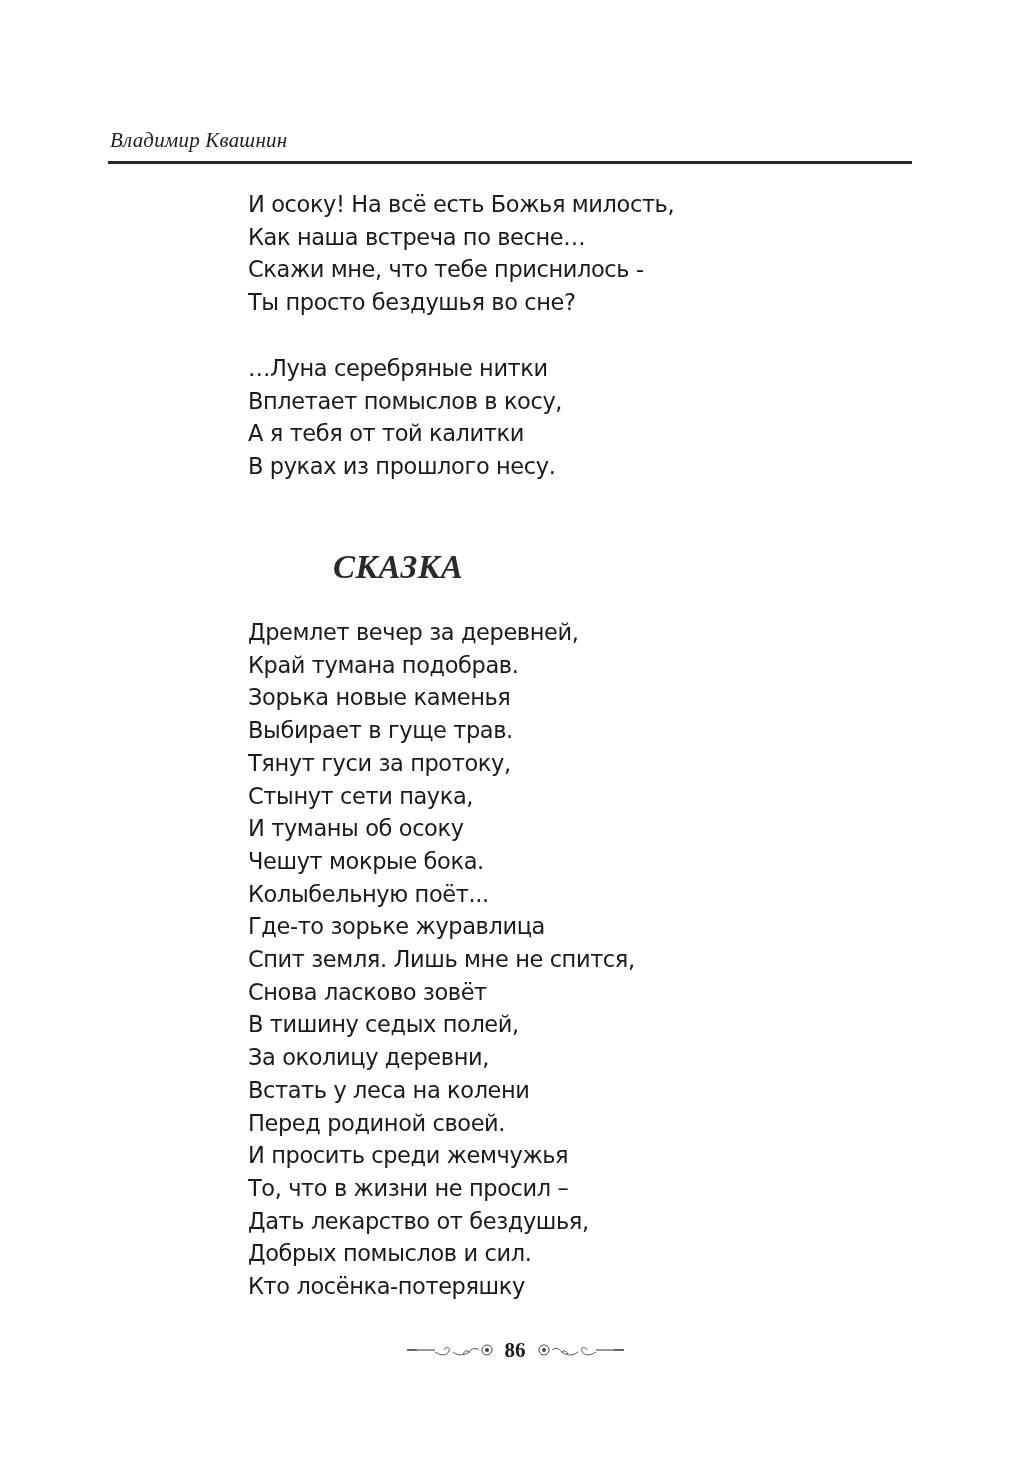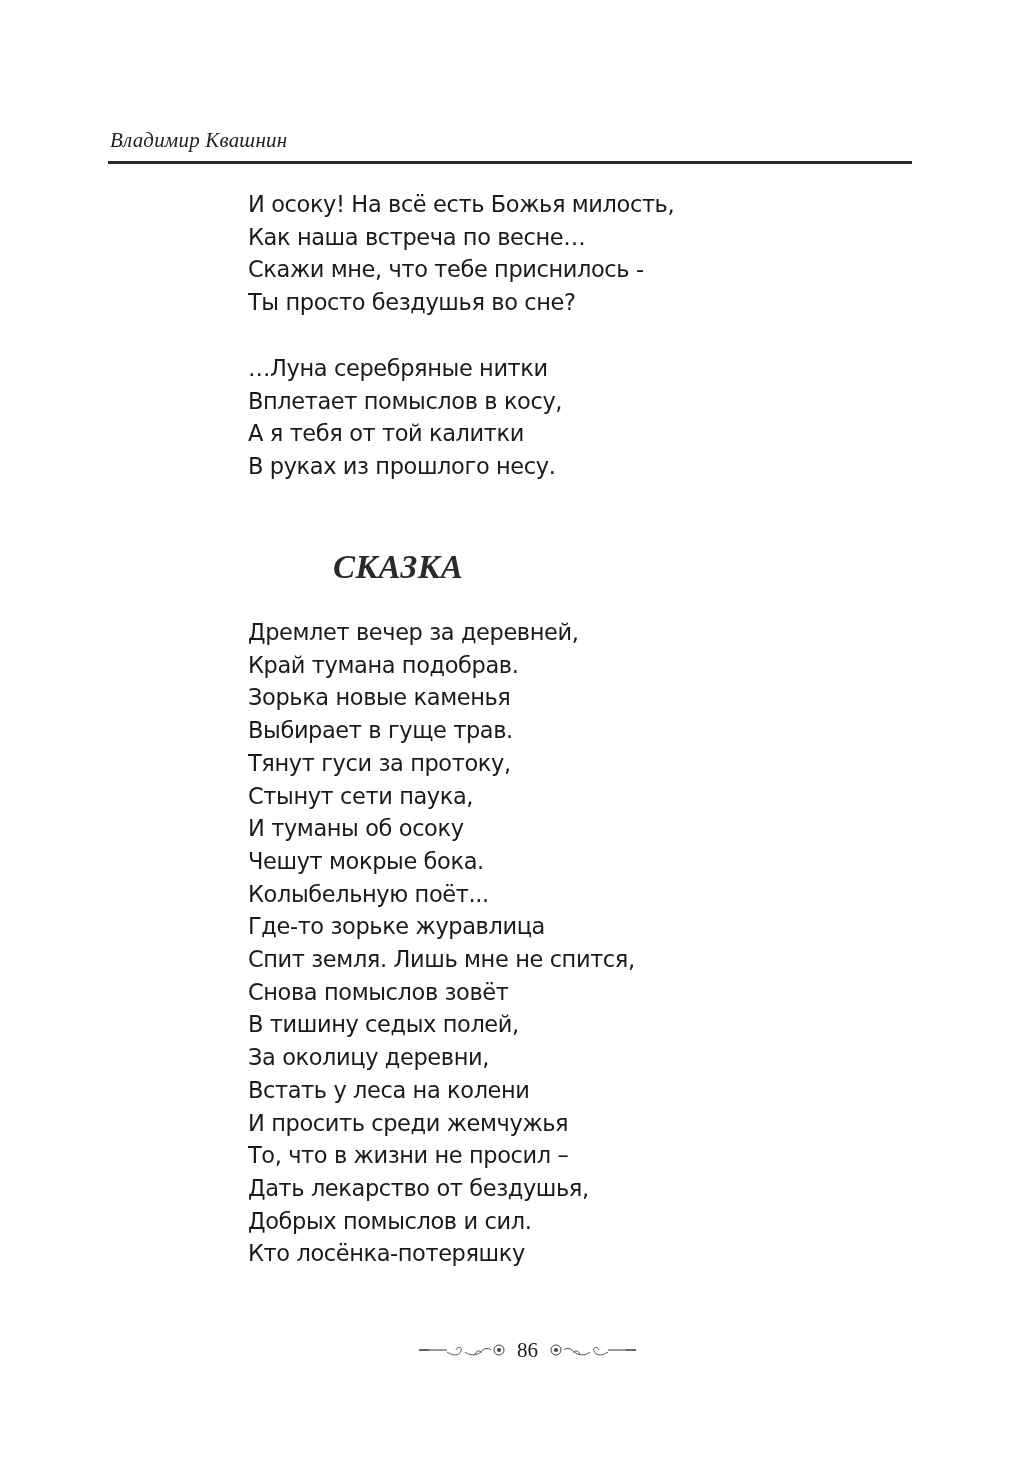--- a/index.html
+++ b/index.html
@@ -21,22 +21,22 @@
     letter-spacing: -0.4px;
   }
   .stanza .line { display: block; white-space: nowrap; }
   .poem-title {
     position: absolute; left: 333px; top: 549px;
     font-family: "Liberation Serif", "DejaVu Serif", serif;
     font-style: italic; font-weight: bold; font-size: 33px; color: #2a2a2a;
     letter-spacing: 0.5px;
   }
   .footer {
-    position: absolute; left: 419px; top: 1336px; width: 220px; height: 28px;
-    display: flex; align-items: center; justify-content: flex-start;
+    position: absolute; left: 405px; top: 1336px; width: 220px; height: 28px;
+    display: flex; align-items: center; justify-content: center; font-weight: bold;
   }
   .footer .page-number {
     font-family: "Liberation Serif", "DejaVu Serif", serif;
     font-size: 21px; color: #1a1a1a; margin: 0 8px;
   }
   .footer svg { display: block; }
 </style>
 </head>
 <body>
 
@@ -64,24 +64,25 @@
   <span class="line">Край тумана подобрав.</span>
   <span class="line">Зорька новые каменья</span>
   <span class="line">Выбирает в гуще трав.</span>
   <span class="line">Тянут гуси за протоку,</span>
   <span class="line">Стынут сети паука,</span>
   <span class="line">И туманы об осоку</span>
   <span class="line">Чешут мокрые бока.</span>
   <span class="line">Колыбельную поёт...</span>
   <span class="line">Где-то зорьке журавлица</span>
   <span class="line">Спит земля. Лишь мне не спится,</span>
-  <span class="line">Снова помыслов зовёт</span>
+  <span class="line">Снова ласково зовёт</span>
   <span class="line">В тишину седых полей,</span>
   <span class="line">За околицу деревни,</span>
   <span class="line">Встать у леса на колени</span>
+  <span class="line">Перед родиной своей.</span>
   <span class="line">И просить среди жемчужья</span>
   <span class="line">То, что в жизни не просил –</span>
   <span class="line">Дать лекарство от бездушья,</span>
   <span class="line">Добрых помыслов и сил.</span>
   <span class="line">Кто лосёнка-потеряшку</span>
 </div>
 
 <div class="footer">
   <span>
     <svg width="90" height="20" viewBox="0 0 90 20">

